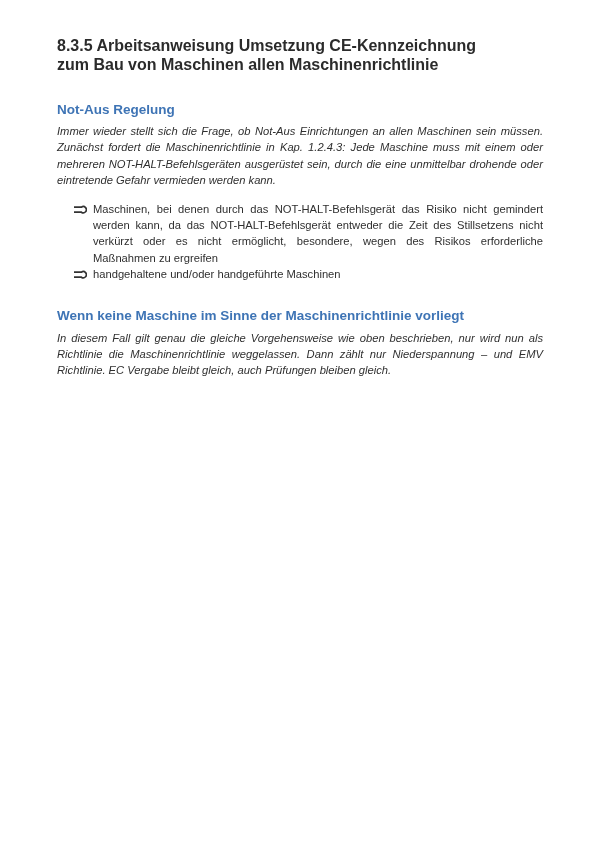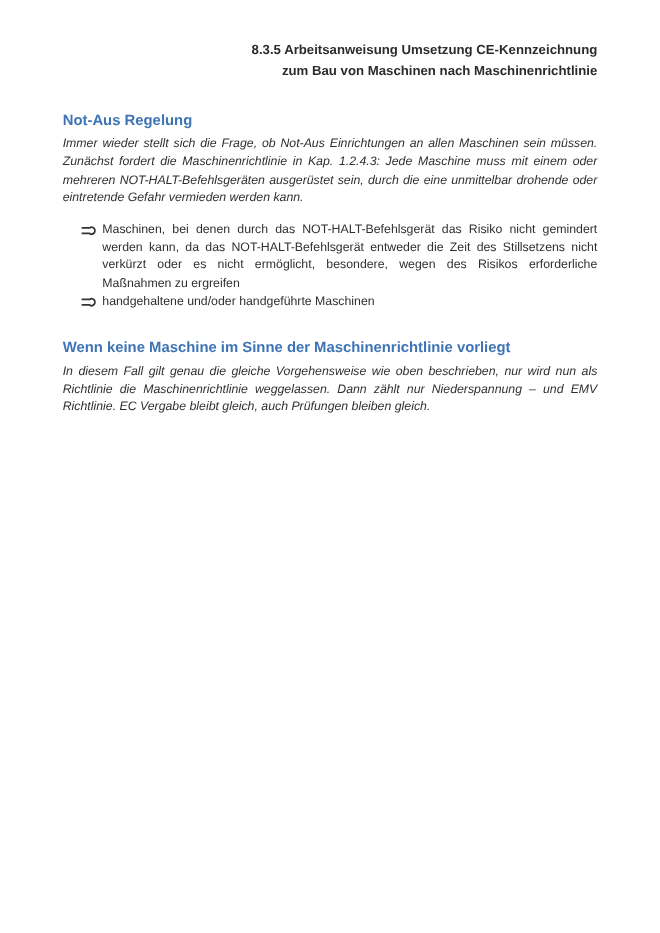--- a/index.html
+++ b/index.html
@@ -12,22 +12,22 @@
     width: 600px;
     height: 848px;
     background: #ffffff;
     font-family: "Liberation Sans", sans-serif;
     color: #333333;
     overflow: hidden;
     box-sizing: border-box;
     padding: 36px 57px 0 57px;
   }
   .doc-title {
-    text-align: right;
-    font-size: 12px;
+    text-align: left;
+    font-size: 16px;
     font-weight: bold;
     color: #2b2b2b;
     line-height: 19px;
   }
   .blue-heading {
     margin: 0;
     font-size: 13.5px;
     font-weight: bold;
     color: #3e74b5;
     line-height: 17px;
@@ -73,21 +73,21 @@
   }
   .bullet-glyph svg { display: block; }
 </style>
 </head>
 <body>
 
 <div class="page">
 
   <div class="doc-title">
     <div>8.3.5 Arbeitsanweisung Umsetzung CE-Kennzeichnung</div>
-    <div>zum Bau von Maschinen nach Maschinenrichtlinie</div>
+    <div>zum Bau von Maschinen allen Maschinenrichtlinie</div>
   </div>
 
   <h2 class="blue-heading heading-1">Not-Aus Regelung</h2>
 
   <p class="body-par">Immer wieder stellt sich die Frage, ob Not-Aus Einrichtungen an allen Maschinen sein müssen. Zunächst fordert die Maschinenrichtlinie in Kap. 1.2.4.3: Jede Maschine muss mit einem oder mehreren NOT-HALT-Befehlsgeräten ausgerüstet sein, durch die eine unmittelbar drohende oder eintretende Gefahr vermieden werden kann.</p>
 
 
   <ul class="exceptions-list">
     <li>
       <span class="bullet-glyph">

